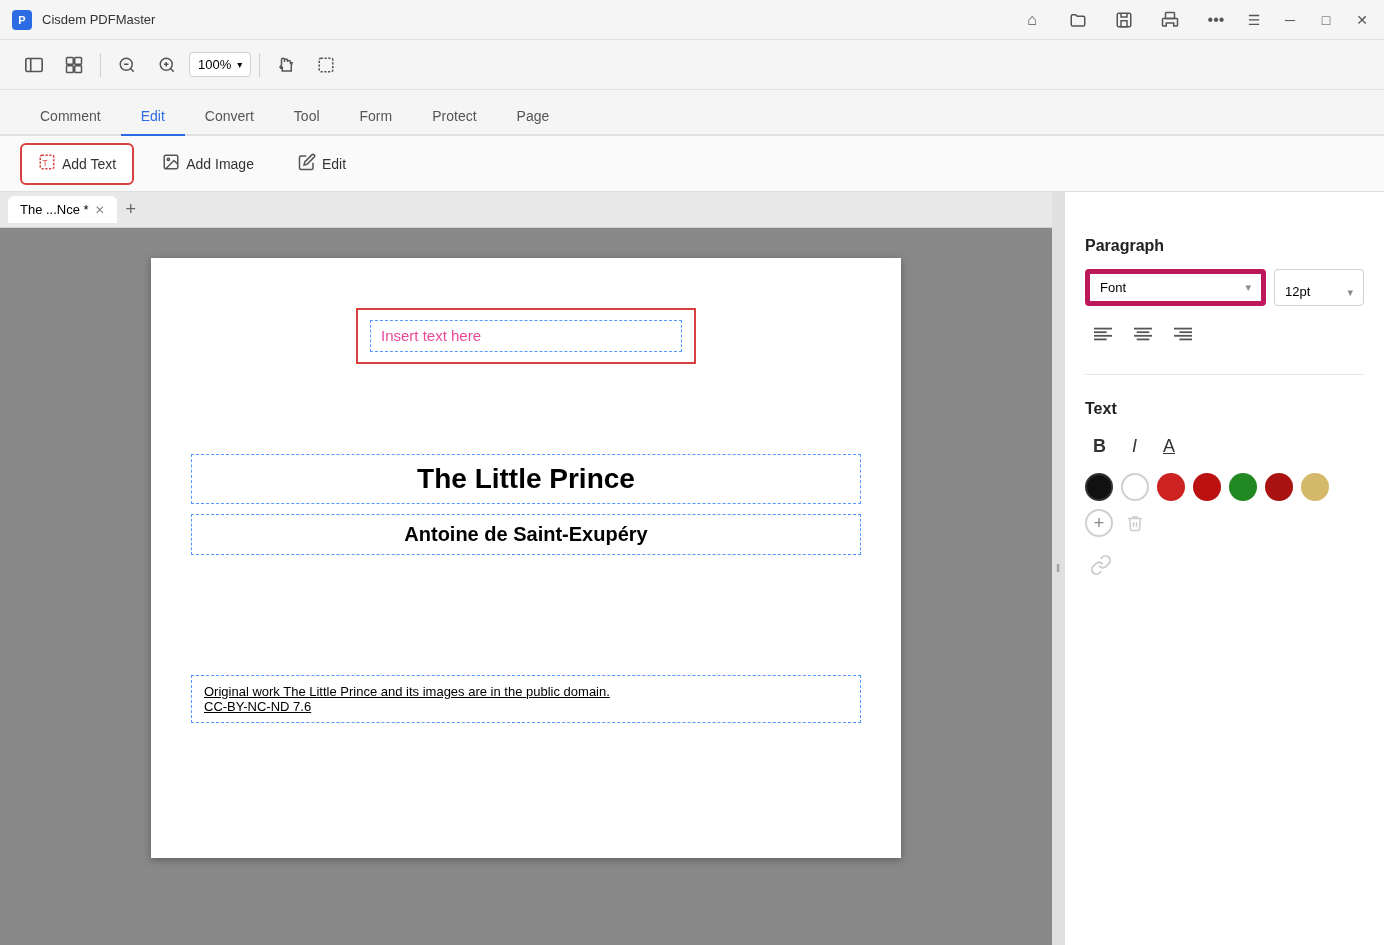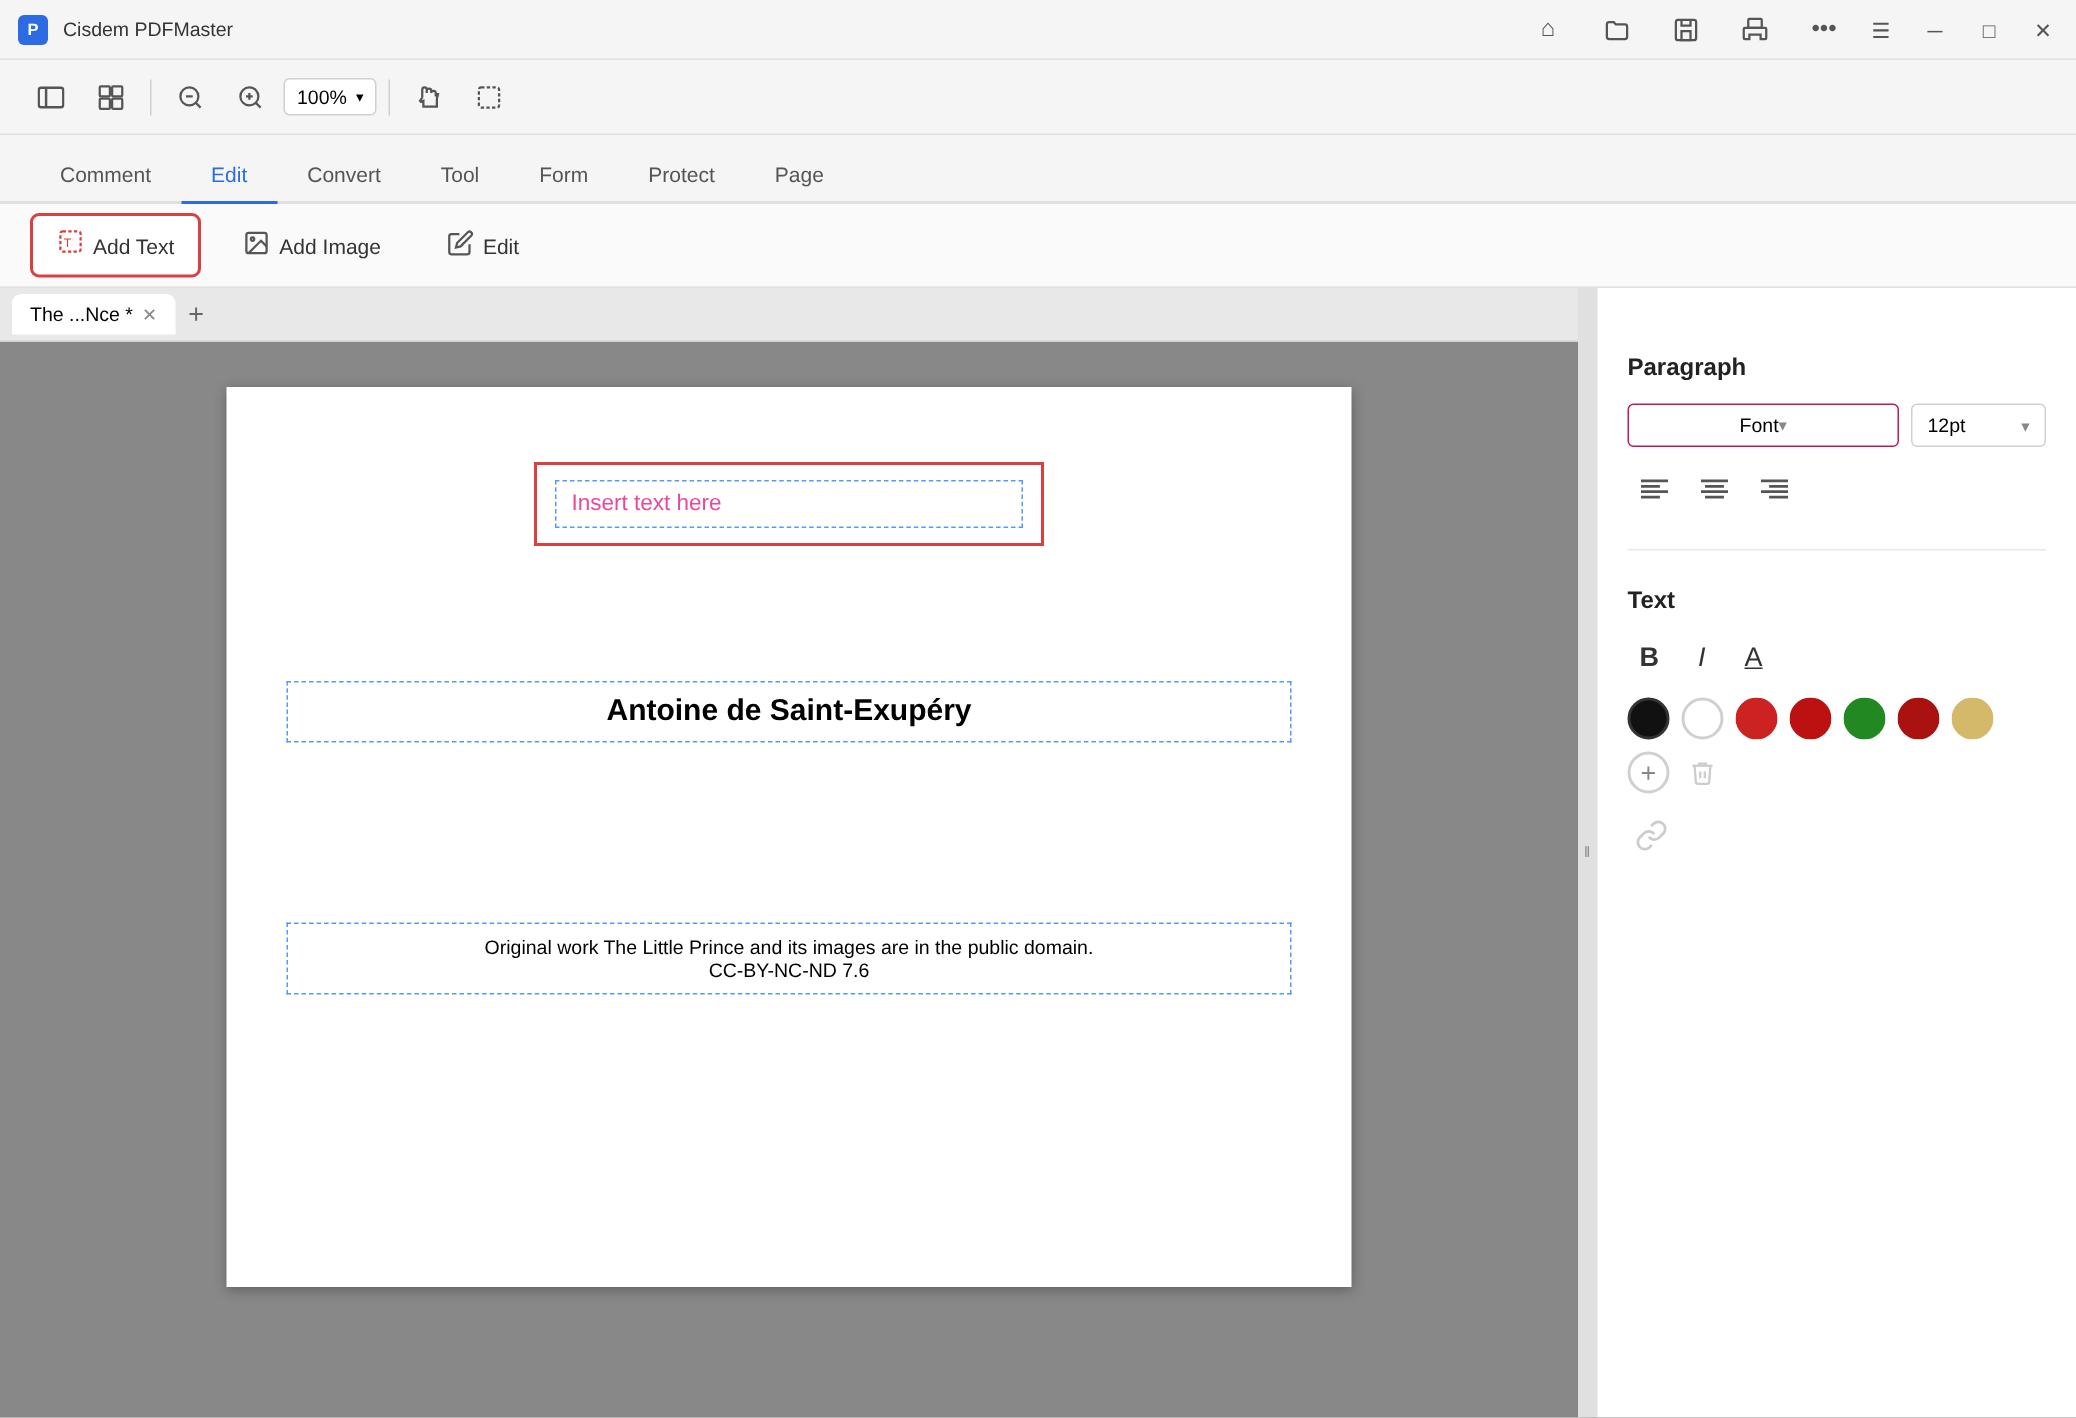--- a/index.html
+++ b/index.html
@@ -46,30 +46,30 @@
 
     
     .text-box-active { border: 2px solid #d94040; padding: 10px 12px; position: relative; margin: 0 auto 30px auto; width: 340px; }
     .text-box-active-inner { border: 1.5px dashed #5599ff; padding: 6px 10px; min-height: 30px; }
     .insert-placeholder { color: #ec4899; font-size: 15px; }
 
     
     .text-box { border: 1.5px dashed #5599ff; padding: 8px 12px; margin: 10px 0; }
     .text-box.title { text-align: center; font-size: 28px; font-weight: bold; }
     .text-box.author { text-align: center; font-size: 20px; font-weight: bold; }
-    .text-box.footer { text-align: center; font-size: 13px; }
+    .text-box.footer { font-size: 13px; text-decoration: underline; }
 
     
     .right-panel { width: 320px; background: white; border-left: 1px solid #e0e0e0; padding: 20px; overflow-y: auto; flex-shrink: 0; }
     .panel-section { margin-bottom: 24px; margin-top: 25px; }
     .panel-section-title { font-size: 16px; font-weight: 600; color: #222; margin-bottom: 14px; }
 
     
     .font-row { display: flex; gap: 8px; margin-bottom: 12px; }
-    .font-select { flex: 1; padding: 6px 10px; border: 1px solid #be185d; border-radius: 4px; font-size: 13px; background: white; display: flex; align-items: center; justify-content: center; cursor: pointer; }
+    .font-select { flex: 1; padding: 6px 10px; border: 5px solid #be185d; border-radius: 4px; font-size: 13px; background: white; display: flex; align-items: center; justify-content: space-between; cursor: pointer; }
     .font-size-select { width: 90px; padding: 6px 10px; border: 1px solid #d0d0d0; border-radius: 4px; font-size: 13px; background: white; display: flex; align-items: flex-end; justify-content: space-between; cursor: pointer; }
 
     
     .align-row { display: flex; gap: 4px; }
     .align-btn { width: 36px; height: 32px; display: flex; align-items: center; justify-content: center; border: 1px solid transparent; border-radius: 3px; cursor: pointer; }
 
     
     .text-format-row { display: flex; gap: 10px; align-items: center; margin-bottom: 12px; }
     .fmt-btn { font-size: 18px; cursor: pointer; padding: 4px 8px; color: #333; }
     .fmt-btn.bold { font-weight: 900; }
@@ -234,20 +234,23 @@
       <div class="pdf-page">
 
         <div style="display:flex; justify-content:center; margin-bottom: 60px; margin-top: 10px;">
           <div class="text-box-active">
             <div class="text-box-active-inner">
               <span class="insert-placeholder">Insert text here</span>
             </div>
           </div>
         </div>
 
+        <div class="text-box title">
+          <span>The Little Prince</span>
+        </div>
 
         <div class="text-box author">
           <span>Antoine de Saint-Exupéry</span>
         </div>
 
         <div style="height: 100px;"></div>
 
         <div class="text-box footer">
           <div>Original work The Little Prince and its images are in the public domain.</div>
           <div>CC-BY-NC-ND 7.6</div>

